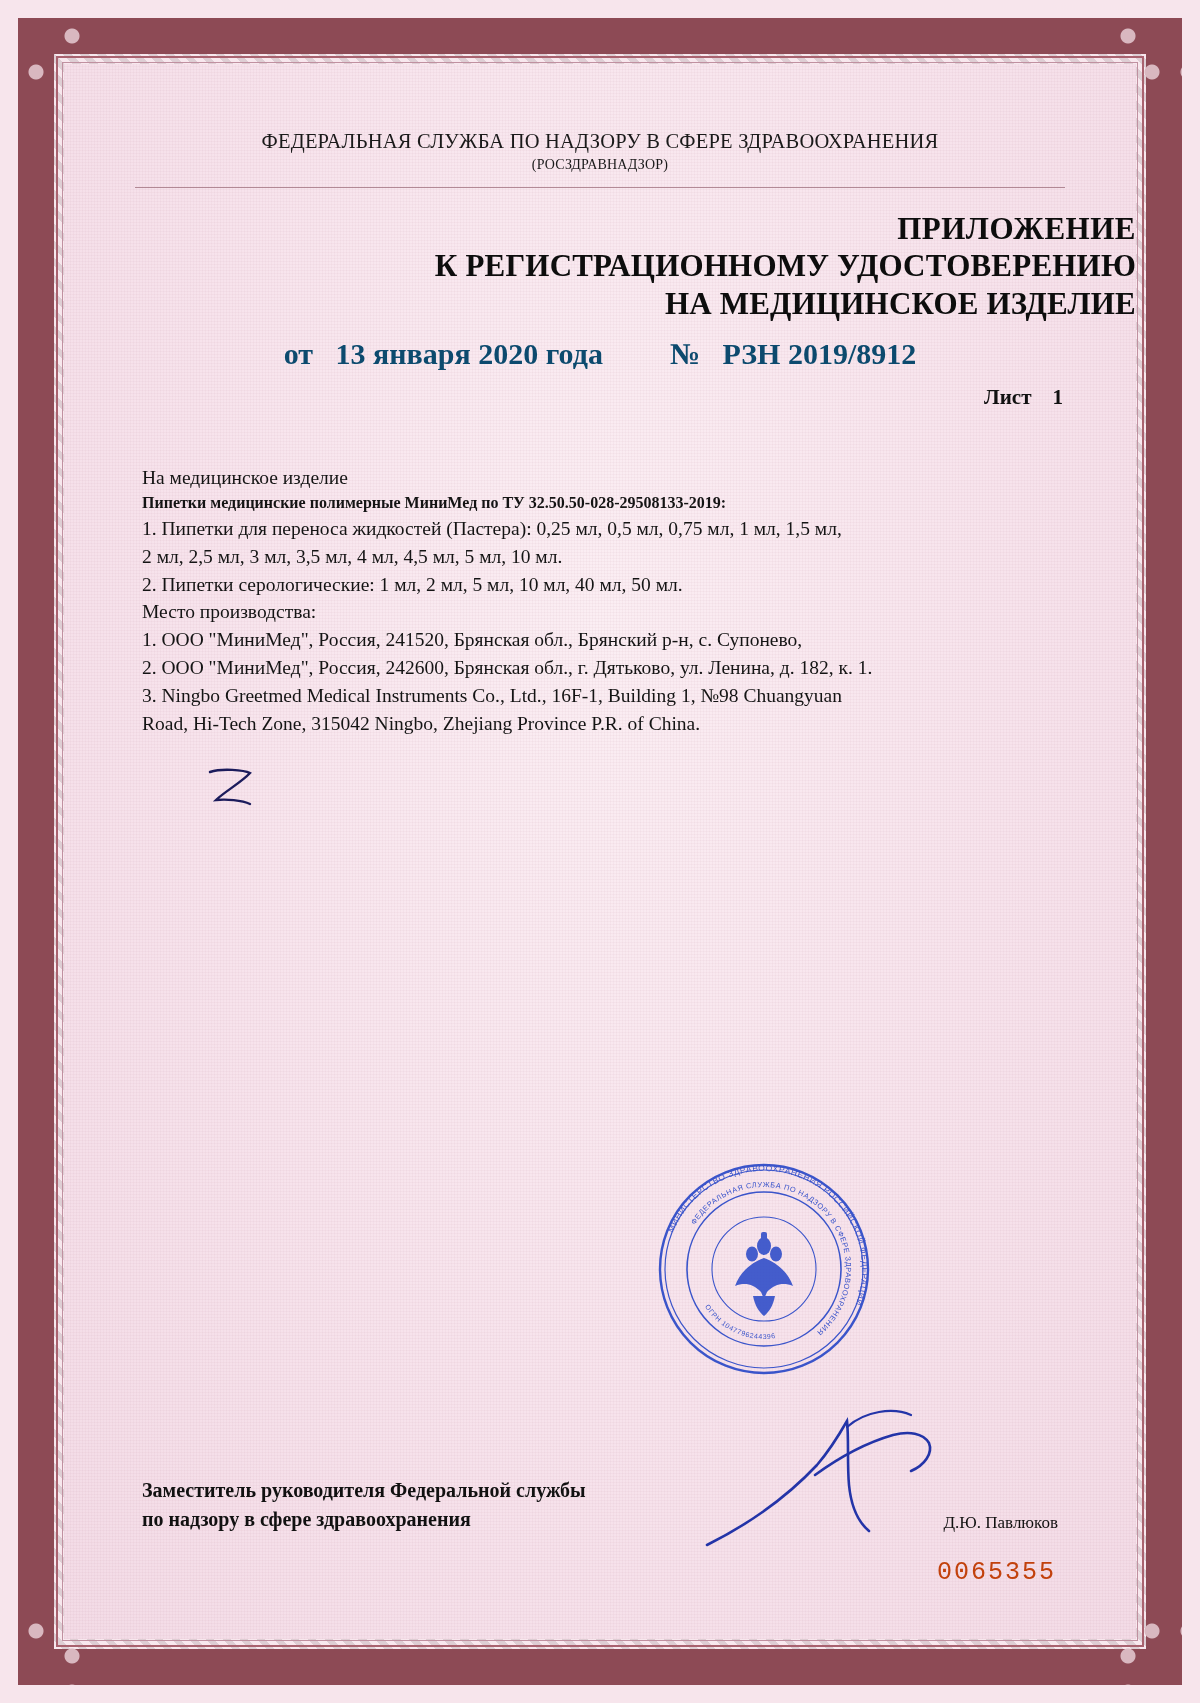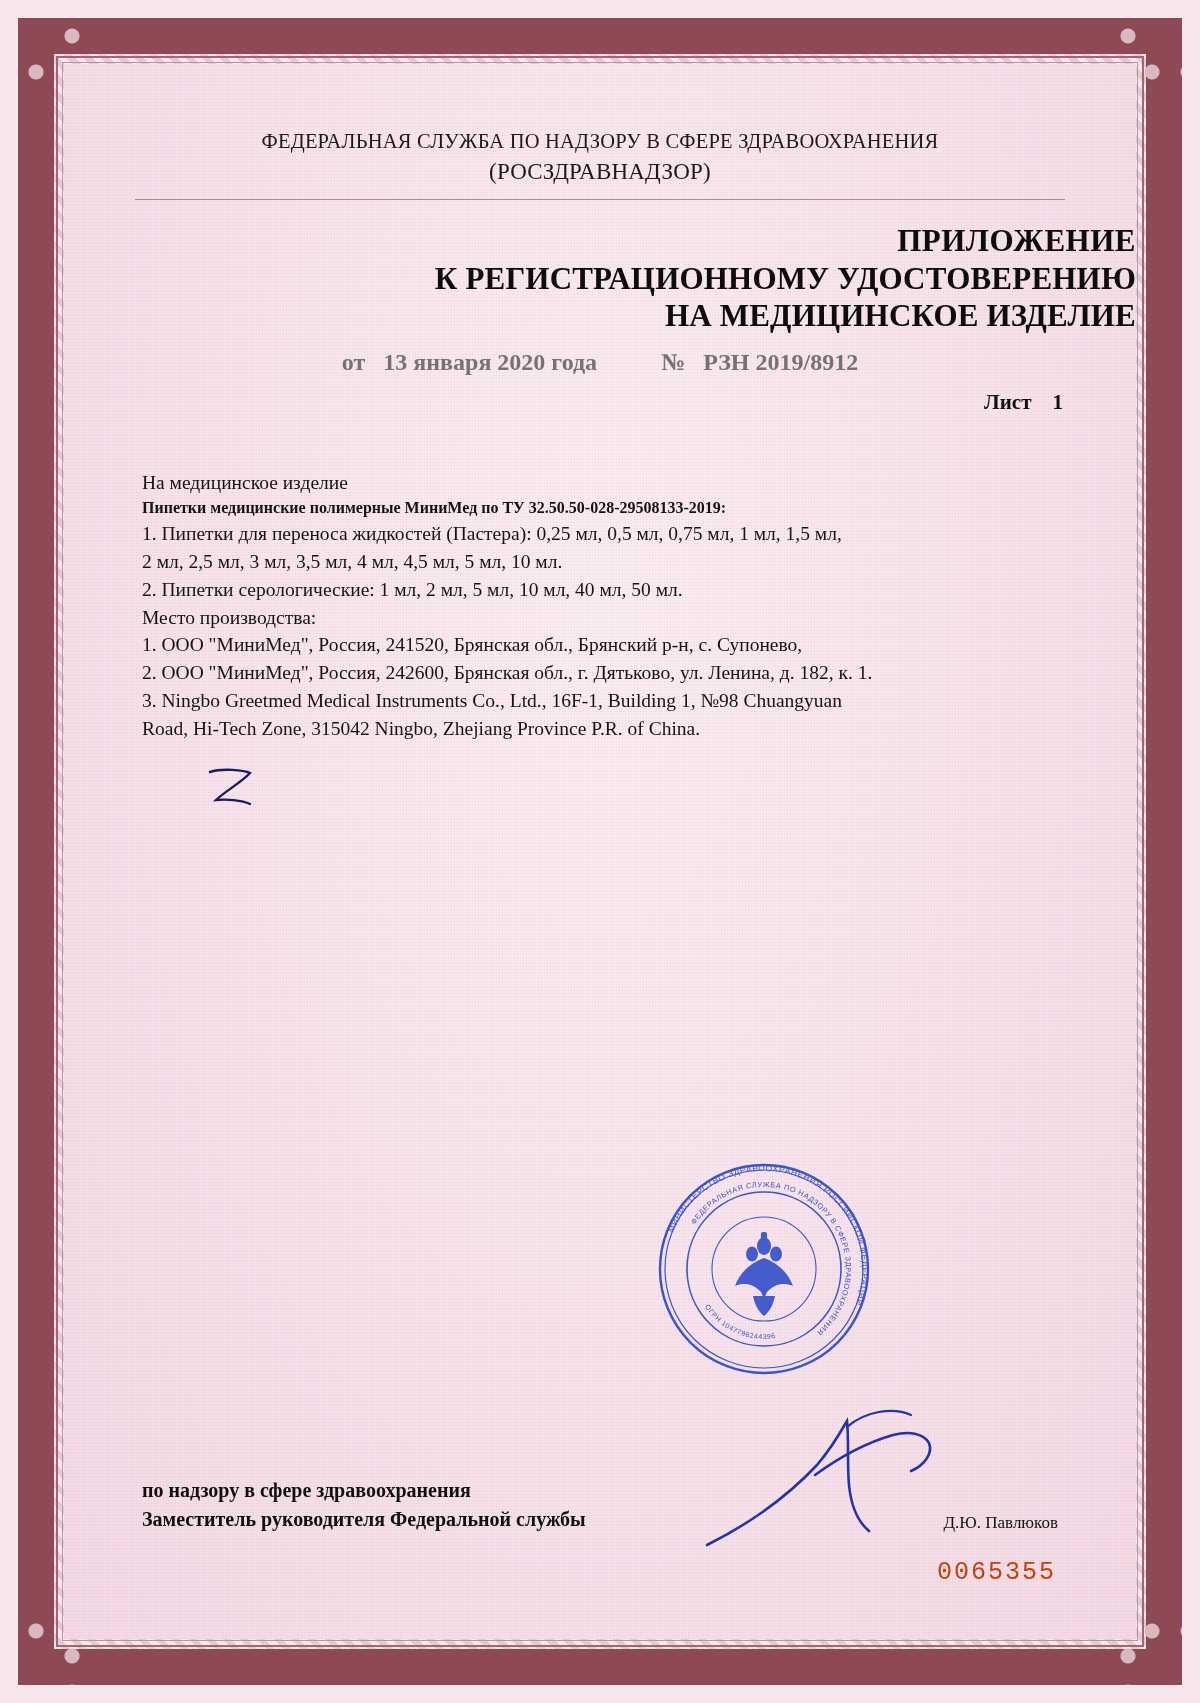--- a/index.html
+++ b/index.html
@@ -87,21 +87,21 @@
     padding: 0;
   }
   .agency {
     text-align: center;
     margin-top: 64px;
     font-size: 20.5px;
     letter-spacing: .2px;
     color: #1a1a1a;
     line-height: 1.35;
   }
-  .agency .line2 { font-size: 23px; }
+  .agency .line2 { font-size: 14px; }
 
   .rule {
     width: 930px;
     margin: 12px auto 0 auto;
     border-top: 1px solid #9b6b78;
     opacity: .75;
   }
 
   .title {
     text-align: right;
@@ -110,23 +110,23 @@
     color: #0d0d0d;
     line-height: 1.22;
   }
   .title .t1 { font-size: 31px; letter-spacing: .5px; }
   .title .t2 { font-size: 31px; letter-spacing: .2px; }
   .title .t3 { font-size: 31px; letter-spacing: .2px; }
 
   .docline {
     text-align: center;
     margin-top: 14px;
-    font-size: 24px;
+    font-size: 30px;
     font-weight: bold;
-    color: #737373;
+    color: #0c4a6e;
   }
   .docline .gap { display: inline-block; width: 52px; }
 
   .sheet {
     text-align: right;
     padding-right: 73px;
     margin-top: 14px;
     font-size: 21px;
     font-weight: bold;
     color: #111;
@@ -285,22 +285,22 @@
         <ellipse cx="103" cy="100" rx="6" ry="7.5"></ellipse>
         <ellipse cx="127" cy="100" rx="6" ry="7.5"></ellipse>
         <path d="M115 104 C104 108, 92 116, 86 132 C96 128, 104 130, 112 138 L115 145 L118 138 C126 130, 134 128, 144 132 C138 116, 126 108, 115 104 Z"></path>
         <path d="M104 142 C106 152, 110 158, 115 162 C120 158, 124 152, 126 142 Z"></path>
         <rect x="112" y="78" width="6" height="8" rx="2"></rect>
       </g>
     </svg>
 
     <div class="signblock">
       <div class="sign-left">
+        <div>Заместитель руководителя Федеральной службы</div>
         <div>по надзору в сфере здравоохранения</div>
-        <div>Заместитель руководителя Федеральной службы</div>
       </div>
       <div class="sign-name">Д.Ю. Павлюков</div>
       <svg class="signature-svg" viewBox="0 0 320 150">
         <path d="M10 140 C50 120, 90 92, 120 60 C132 46, 142 30, 150 16 C152 34, 150 58, 152 80 C154 100, 160 116, 172 126" fill="none" stroke="#2334a8" stroke-width="2.6" stroke-linecap="round"></path>
         <path d="M118 70 C140 54, 168 38, 196 30 C212 26, 226 28, 232 38 C236 48, 228 60, 214 66" fill="none" stroke="#2334a8" stroke-width="2.6" stroke-linecap="round"></path>
         <path d="M150 22 C168 6, 196 2, 214 10" fill="none" stroke="#2334a8" stroke-width="2.2" stroke-linecap="round"></path>
       </svg>
     </div>
 
     <div class="serial">0065355</div>

